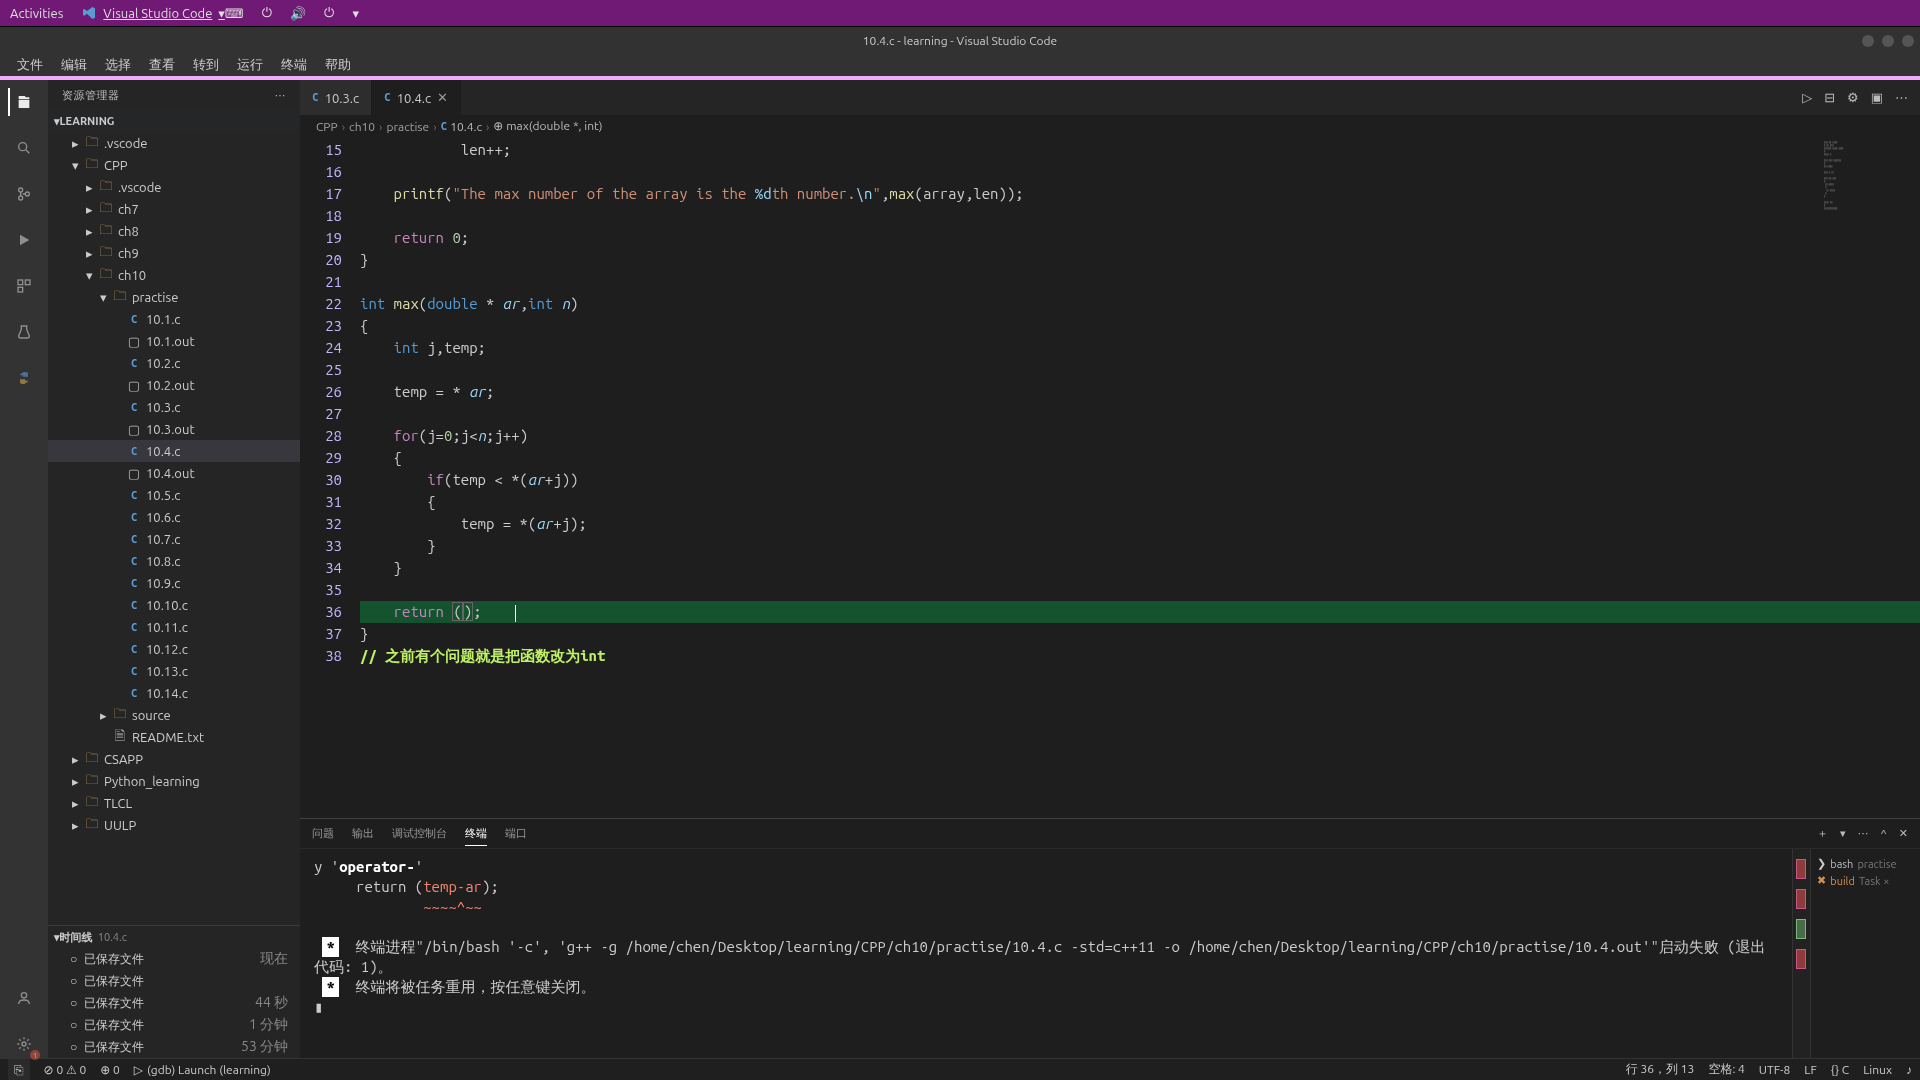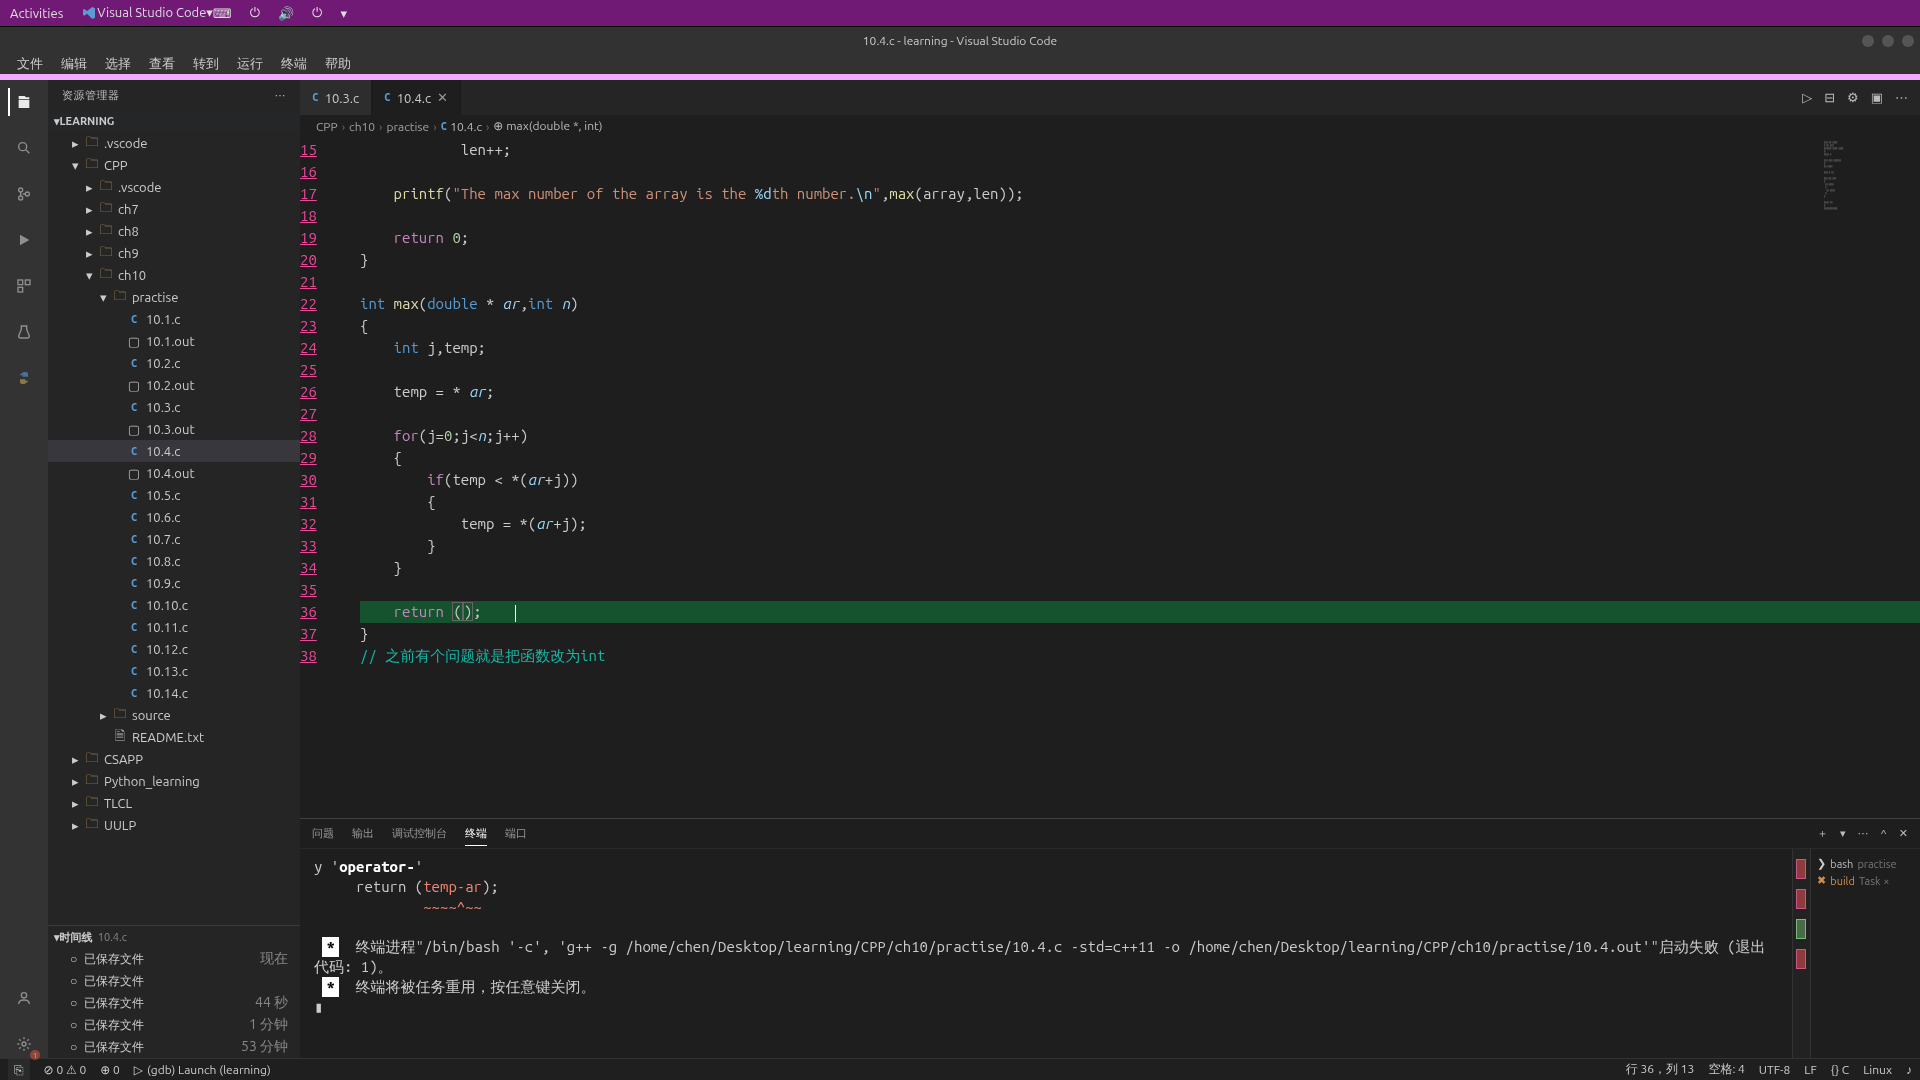--- a/index.html
+++ b/index.html
@@ -3,30 +3,30 @@
 <meta charset="utf-8">
 <style>
 * { margin: 0; padding: 0; box-sizing: border-box; }
 body { font-family: "Ubuntu", sans-serif; background: #1e1e1e; color: #cccccc; width: 1920px; height: 1080px; overflow: hidden; font-size: 13px; }
 
 
 .gnome-bar { height: 27px; background: #701a75; display: flex; align-items: center; padding: 0 10px; color: #ddd; font-size: 13px; border-bottom: 1px solid #000; }
 .gnome-bar .left { display: flex; gap: 18px; align-items: center; }
 .gnome-bar .center { flex: 1; text-align: center; }
 .gnome-bar .right { display: flex; gap: 18px; align-items: center; }
-.gnome-bar .vscode-app { display:flex; align-items:flex-start; gap:0; }
+.gnome-bar .vscode-app { display:flex; align-items:center; gap:6px;text-decoration:underline; }
 .gnome-bar svg { fill: #ddd; }
 
 
 .title-bar { height: 27px; background: #323233; display: flex; align-items: center; justify-content: center; color: #ccc; font-size: 12px; position: relative; }
 .title-bar .win-controls { position: absolute; right: 6px; display: flex; gap: 8px; }
 .title-bar .win-controls span { width: 12px; height: 12px; border-radius: 50%; background: #555; display: inline-block; }
 
 
-.menu-bar { height: 26px; background: #323233; display: flex; align-items: center; padding: 0 8px; font-size: 13px; color: #ccc; border-bottom: 6px solid #f0abfc; }
+.menu-bar { height: 26px; background: #323233; display: flex; align-items: center; padding: 0 8px; font-size: 13px; color: #ccc; border-bottom: 4px solid #f0abfc; }
 .menu-bar .menu-item { padding: 3px 9px; cursor: default; }
 
 
 .workspace { display: flex; height: calc(100% - 27px - 27px - 26px - 22px); }
 
 
 .activity-bar { width: 48px; background: #333333; display: flex; flex-direction: column; align-items: center; padding-top: 8px; gap: 18px; }
 .activity-bar .icon { width: 28px; height: 28px; display: flex; align-items:center; justify-content:center; opacity: 0.6; cursor: pointer; }
 .activity-bar .icon.active { opacity: 1; border-left: 2px solid #fff; margin-left:-2px; width:30px; }
 .activity-bar .spacer { flex: 1; }
@@ -56,30 +56,30 @@
 .tab.active { background: #1e1e1e; }
 .tab .close { opacity: .7; }
 .tab-actions { margin-left:auto; display:flex; align-items:center; gap:12px; padding-right:12px; color:#bbb; }
 
 .breadcrumb { height: 22px; display: flex; align-items: center; padding: 0 16px; font-size: 12px; color: #a0a0a0; gap:4px; }
 .breadcrumb .sep { color:#666; }
 .breadcrumb .func { color:#bbb; }
 .breadcrumb .cfile { color:#bbb; display:flex; align-items:center; gap:3px;}
 
 .code-container { flex: 1; display: flex; overflow: hidden; position:relative; }
-.gutter { width: 60px; text-align: left; padding-right: 18px; color: #ec4899; font-family: "Consolas","Ubuntu Mono", monospace; font-size: 15px; line-height: 22px; padding-top:2px; user-select:none;text-decoration:underline;}
+.gutter { width: 60px; text-align: right; padding-right: 18px; color: #c4b5fd; font-family: "Consolas","Ubuntu Mono", monospace; font-size: 15px; line-height: 22px; padding-top:2px; user-select:none;}
 .code { flex: 1; font-family: "Consolas","Ubuntu Mono", monospace; font-size: 15px; line-height: 22px; padding-top:2px; white-space: pre; }
 .code .kw { color:#c586c0; }
 .code .type { color:#569cd6; }
 .code .fn { color:#dcdcaa; }
 .code .str { color:#ce9178; }
 .code .fmt { color:#9cdcfe; }
 .code .num { color:#b5cea8; }
 .code .pr { color:#9cdcfe; font-style:italic; }
-.code .cm { color:#14b8a6; }
+.code .cm { color:#bef264;font-weight:bold; }
 .code .brk { border:1px solid #666; }
 .code .currentline { background:#14532d; display:block; }
 .cursor { display:inline-block; width:1px; height:17px; background:#fff; vertical-align:middle; }
 
 .minimap { position:absolute; right:0; top:57px; width:100px; height:180px; opacity:.4; font-size:2px; line-height:3px; color:#888; padding:4px; white-space:pre; overflow:hidden; font-family:monospace;}
 
 
 .panel { height: 240px; border-top: 1px solid #414141; background: #1e1e1e; display:flex; flex-direction:column; }
 .panel-tabs { height: 30px; display:flex; align-items:center; padding:0 12px; gap:18px; font-size:11px; color:#999; border-bottom:1px solid #2a2a2a;}
 .panel-tabs .pt { cursor:pointer; padding:4px 0;}

